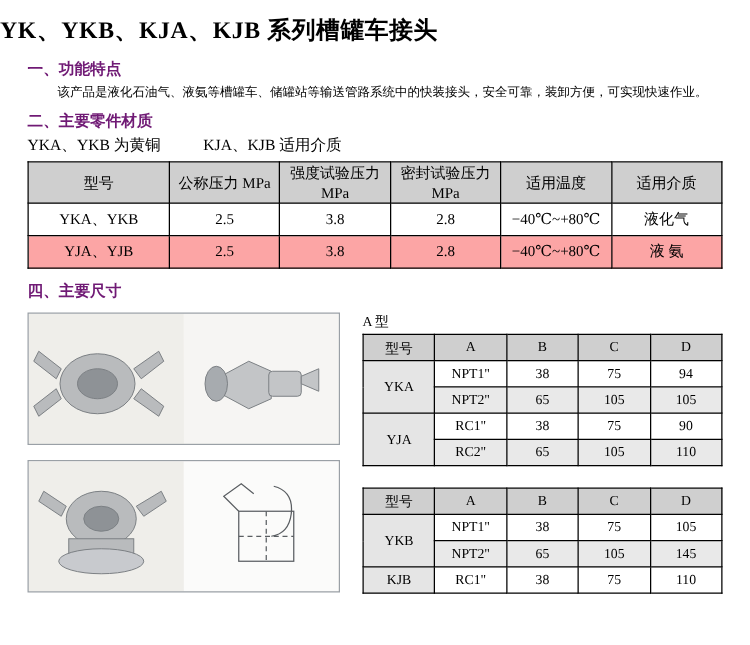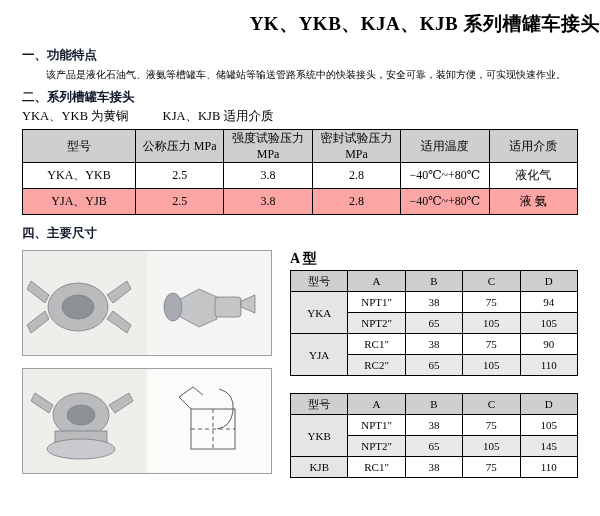--- a/index.html
+++ b/index.html
@@ -14,30 +14,30 @@
     color: #000000;
     position: relative;
     overflow: hidden;
   }
   .page {
     position: relative;
     width: 600px;
     height: 516px;
   }
   .title {
-    text-align: right;
+    text-align: left;
     font-size: 19px;
     font-weight: bold;
     letter-spacing: 0.5px;
     padding-top: 11px;
     padding-bottom: 4px;
     font-family: "Liberation Serif", "DejaVu Serif", serif;
   }
   .section-head {
-    color: #0f172a;
+    color: #701a75;
     font-weight: bold;
     font-size: 12.5px;
     margin: 6px 0 2px 22px;
   }
   .body-text {
     font-size: 10px;
     line-height: 17px;
     margin: 0 18px 0 22px;
     text-indent: 0;
   }
@@ -104,23 +104,22 @@
   .photo-box.second {
     margin-top: 12px;
   }
   .tbl-col {
     position: absolute;
     left: 290px;
     top: 0;
     width: 290px;
   }
   .type-label {
-    font-size: 14px;
+    font-size: 11px;
     margin-bottom: 2px;
-    font-weight: bold;
   }
   table.dim {
     border-collapse: collapse;
     width: 288px;
     table-layout: fixed;
   }
   table.dim th, table.dim td {
     border: 1px solid #000000;
     text-align: center;
     font-size: 11px;
@@ -149,21 +148,21 @@
 </head>
 <body>
 
 <div class="page">
 
   <div class="title">YK、YKB、KJA、KJB 系列槽罐车接头</div>
 
   <div class="section-head">一、功能特点</div>
   <div class="body-text indent">该产品是液化石油气、液氨等槽罐车、储罐站等输送管路系统中的快装接头，安全可靠，装卸方便，可实现快速作业。</div>
 
-  <div class="section-head">二、系列槽罐车接头</div>
+  <div class="section-head">二、主要零件材质</div>
   <div class="mat-line">
     <span>YKA、YKB 为黄铜</span><span class="gap"></span><span>KJA、KJB 适用介质</span>
   </div>
 
 
   <table class="spec">
     <thead>
       <tr>
         <th class="model">型号</th>
         <th>公称压力 MPa</th>

